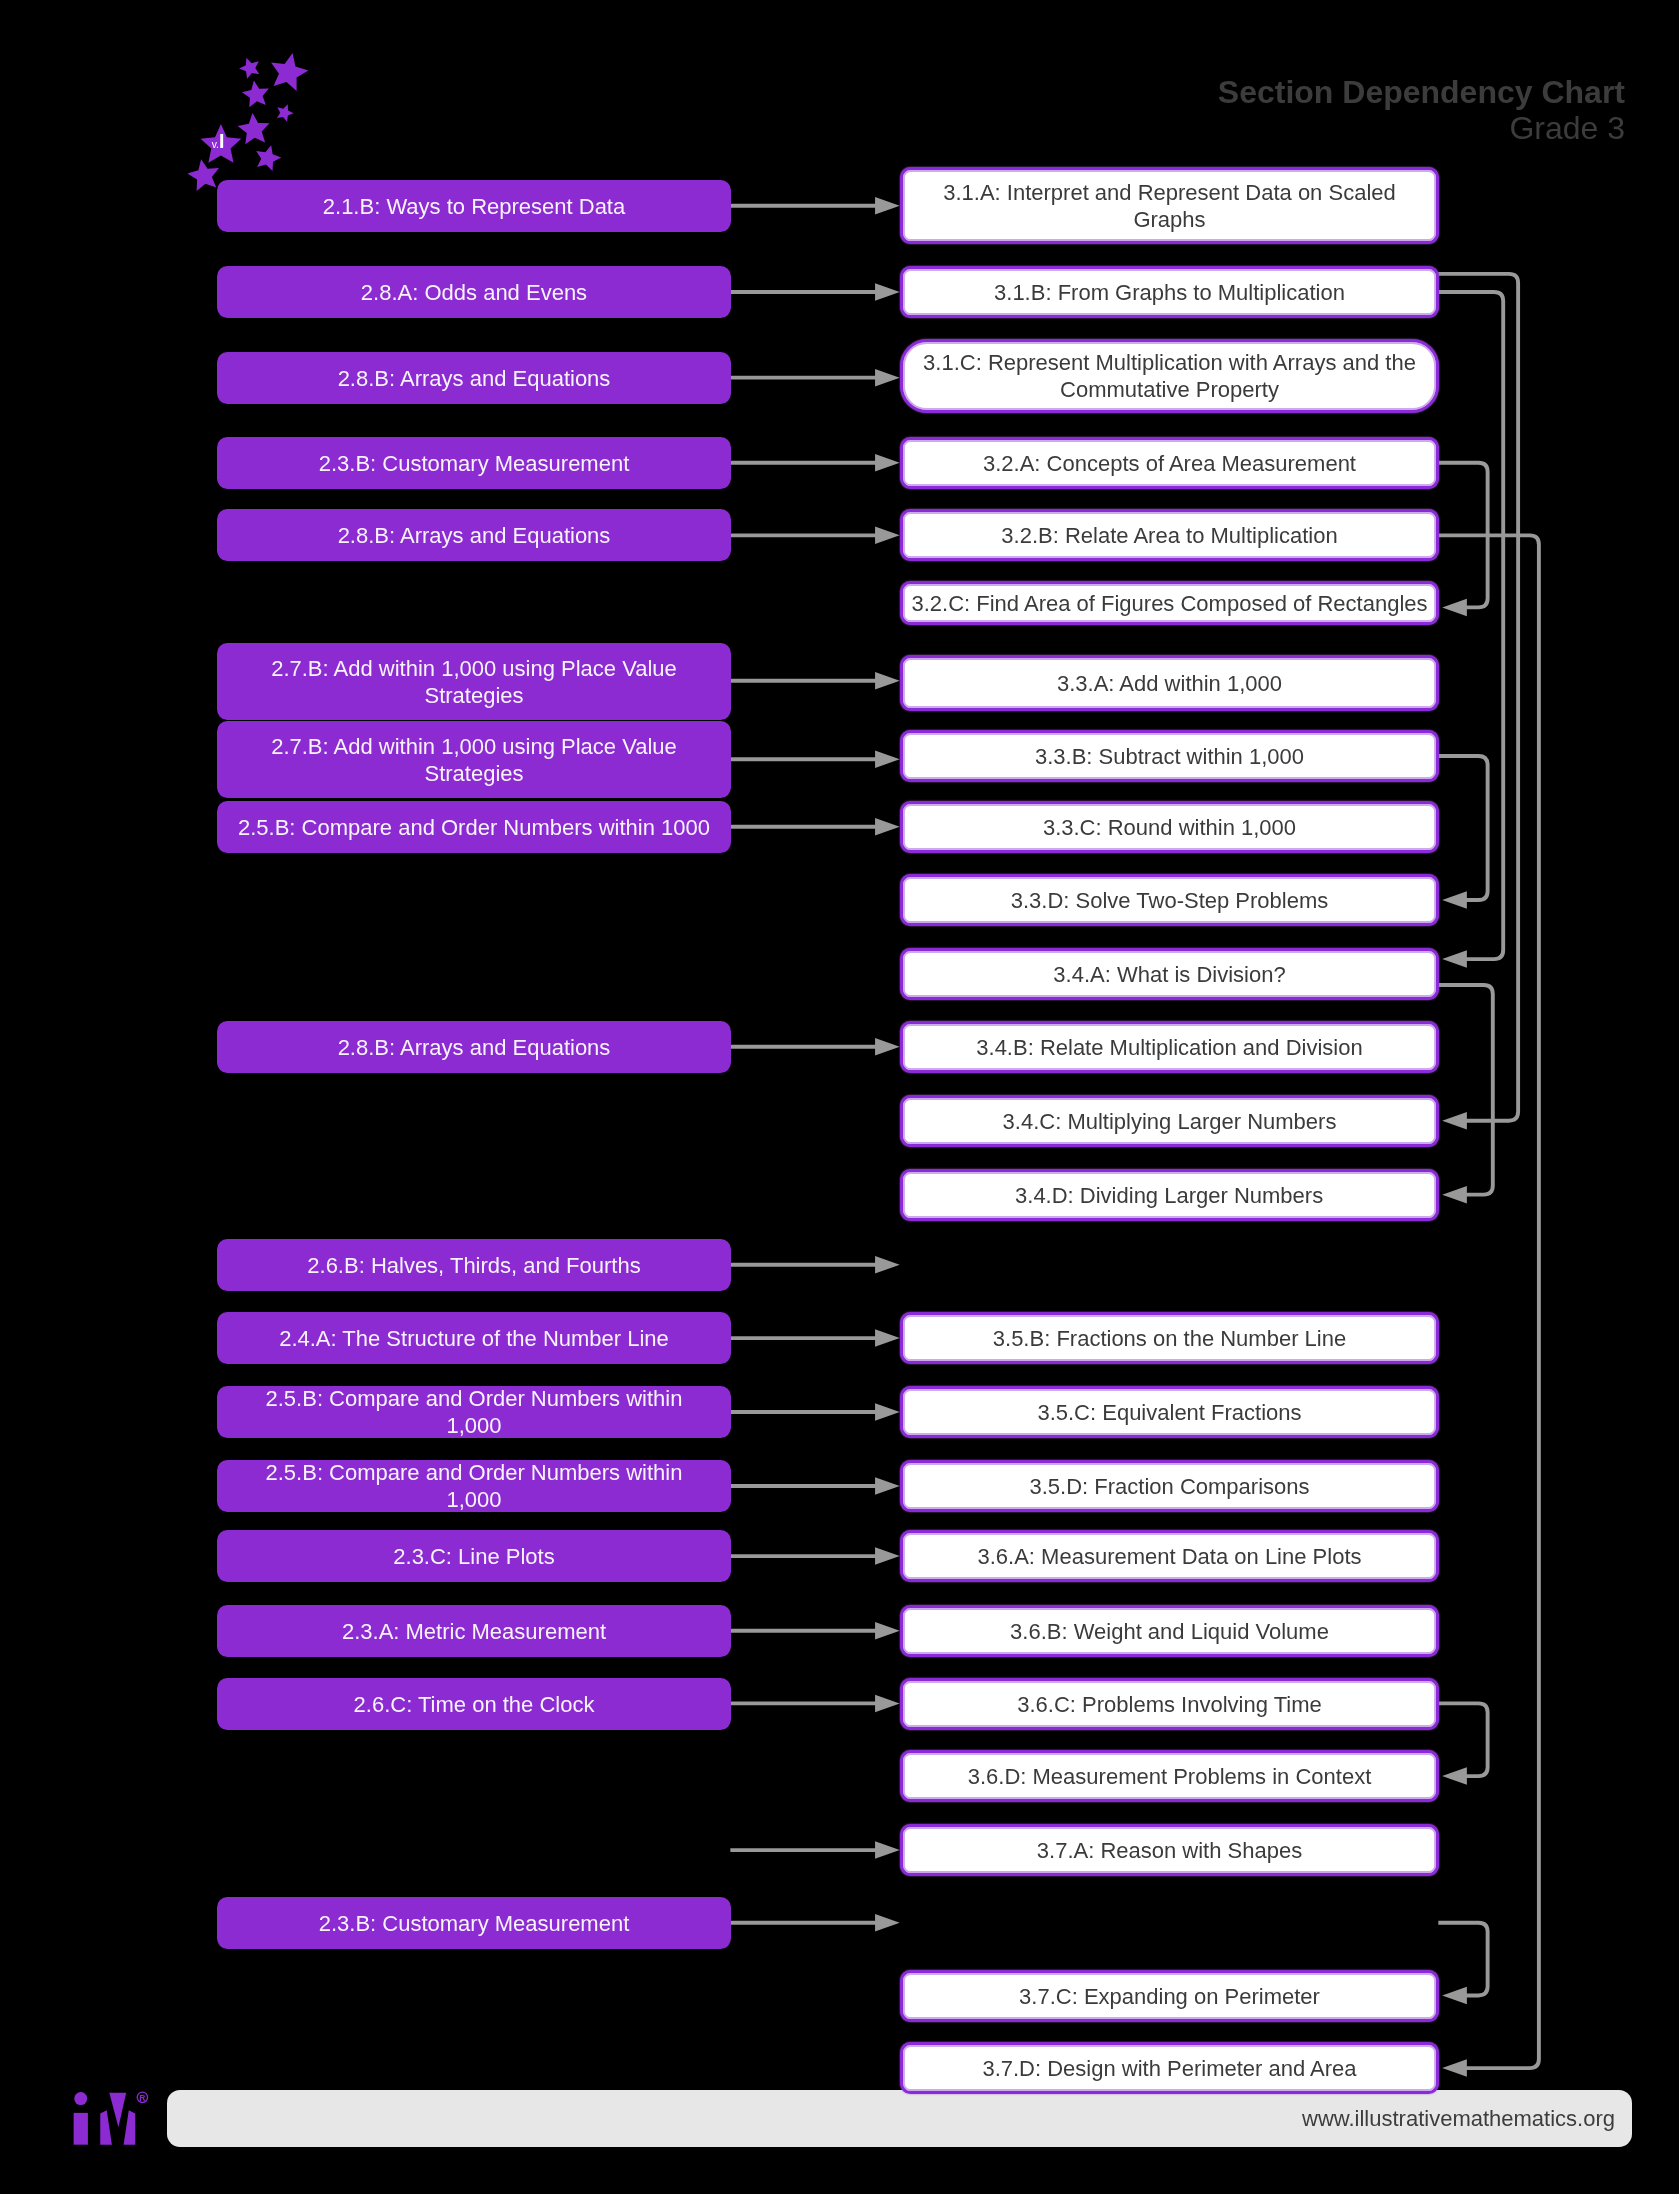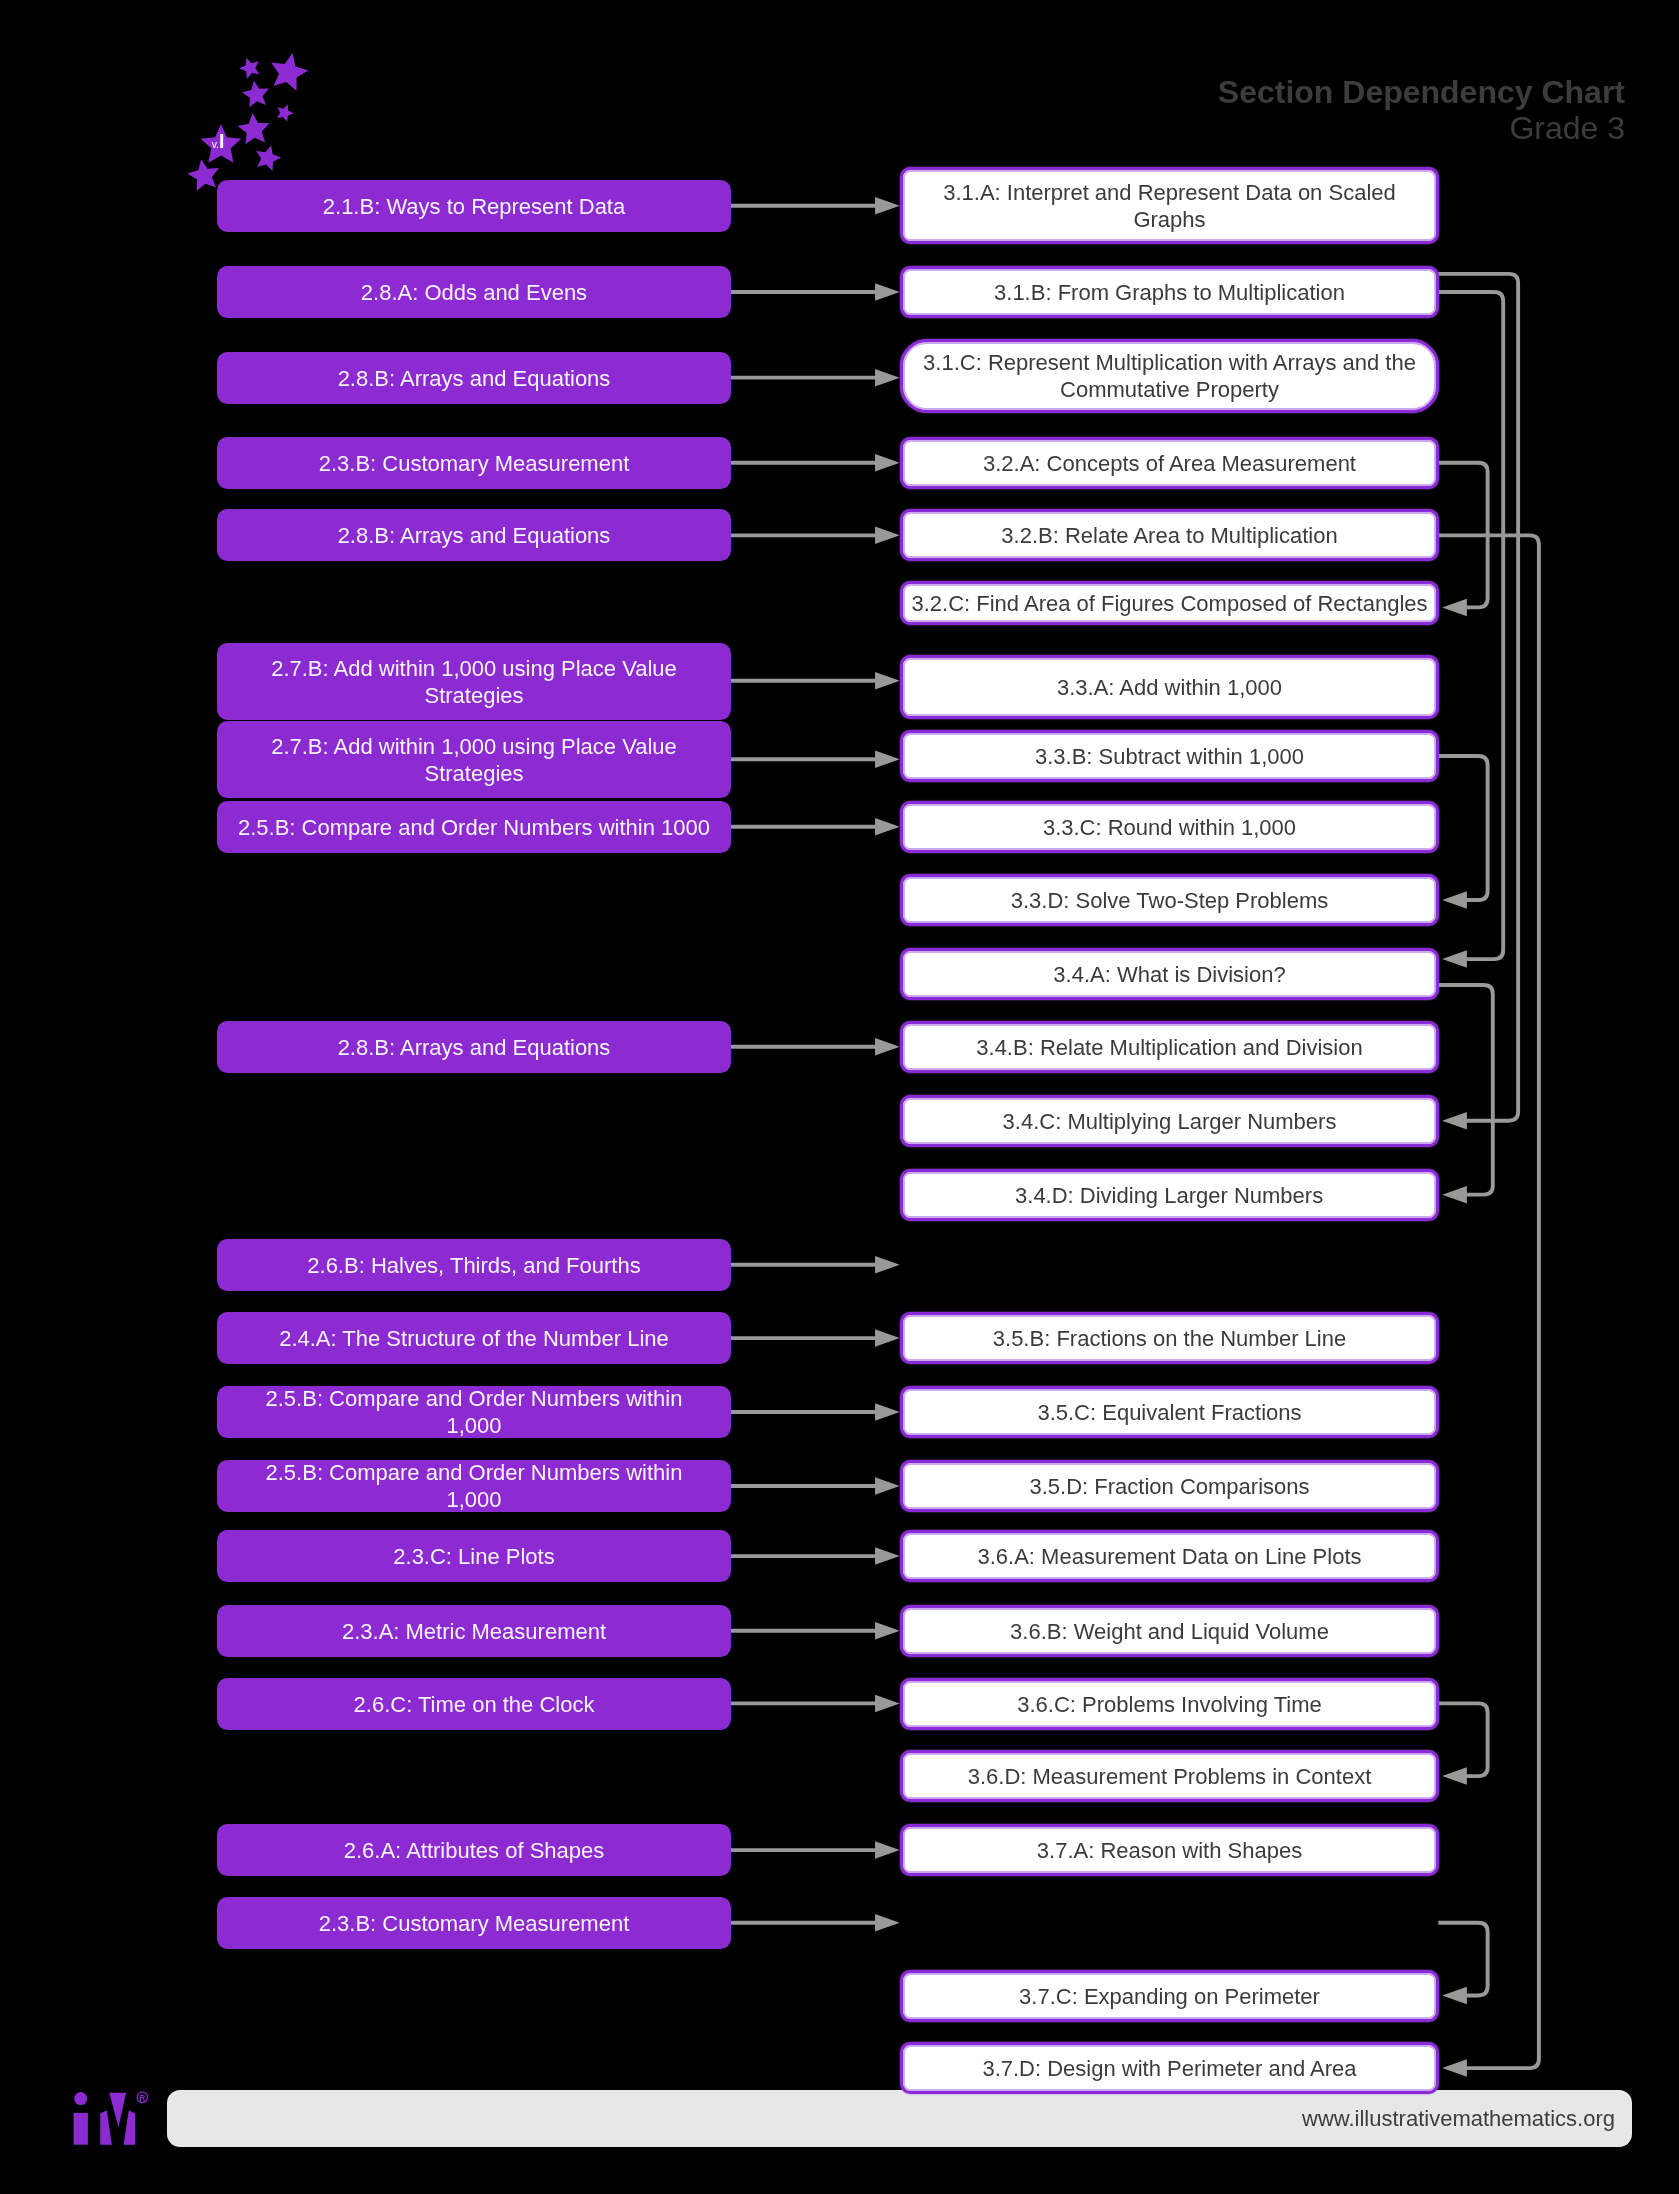--- a/index.html
+++ b/index.html
@@ -131,21 +131,21 @@
     </div>
 <div class="wb" style="top:509px;height:52px;">
       <span>3.2.B: Relate Area to Multiplication</span>
     </div>
 <div class="wb" style="top:581px;height:44px;">
       <span>3.2.C: Find Area of Figures Composed of Rectangles</span>
     </div>
 <div class="lb" style="top:643px;height:77px;">
       <span>2.7.B: Add within 1,000 using Place Value Strategies</span>
     </div>
-<div class="wb" style="top:655px;height:64px;">
+<div class="wb" style="top:655px;height:56px;">
       <span>3.3.A: Add within 1,000</span>
     </div>
 <div class="lb" style="top:721px;height:77px;">
       <span>2.7.B: Add within 1,000 using Place Value Strategies</span>
     </div>
 <div class="wb" style="top:730px;height:52px;">
       <span>3.3.B: Subtract within 1,000</span>
     </div>
 <div class="lb" style="top:801px;height:52px;">
       <span>2.5.B: Compare and Order Numbers within 1000</span>
@@ -205,23 +205,20 @@
       <span>3.6.B: Weight and Liquid Volume</span>
     </div>
 <div class="lb" style="top:1678px;height:52px;">
       <span>2.6.C: Time on the Clock</span>
     </div>
 <div class="wb" style="top:1678px;height:52px;">
       <span>3.6.C: Problems Involving Time</span>
     </div>
 <div class="wb" style="top:1750px;height:52px;">
       <span>3.6.D: Measurement Problems in Context</span>
-    </div>
-<div class="lb" style="top:1824px;height:52px;">
-      <span>2.6.A: Attributes of Shapes</span>
     </div>
 <div class="wb" style="top:1824px;height:52px;">
       <span>3.7.A: Reason with Shapes</span>
     </div>
 <div class="lb" style="top:1897px;height:52px;">
       <span>2.3.B: Customary Measurement</span>
     </div>
 <div class="wb" style="top:1970px;height:52px;">
       <span>3.7.C: Expanding on Perimeter</span>
     </div>

